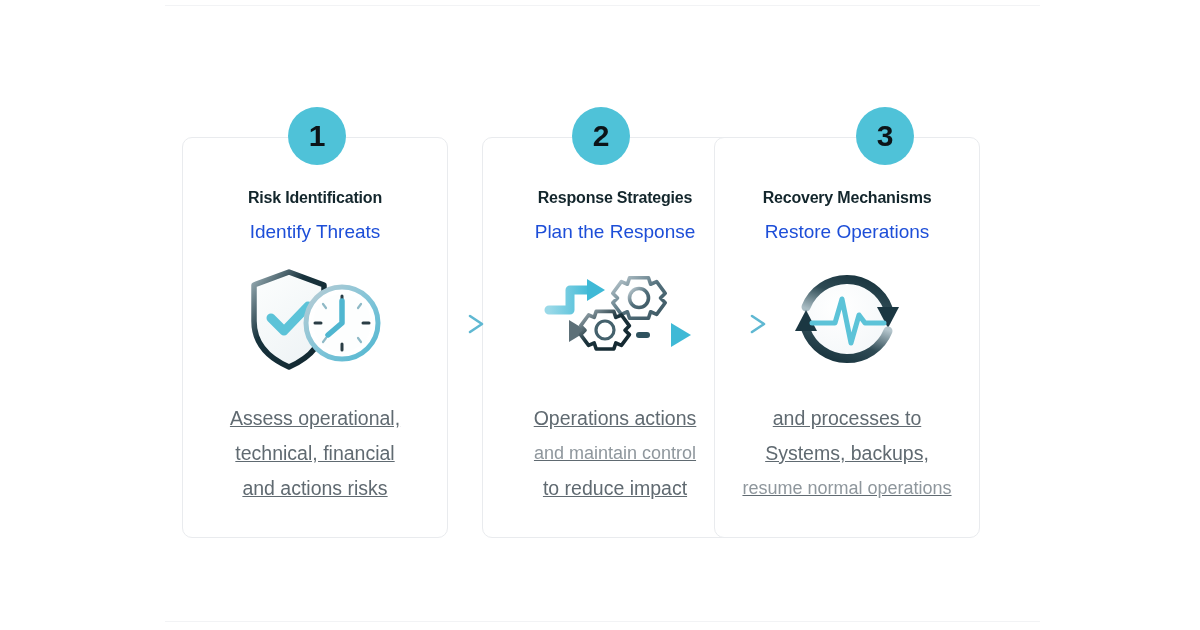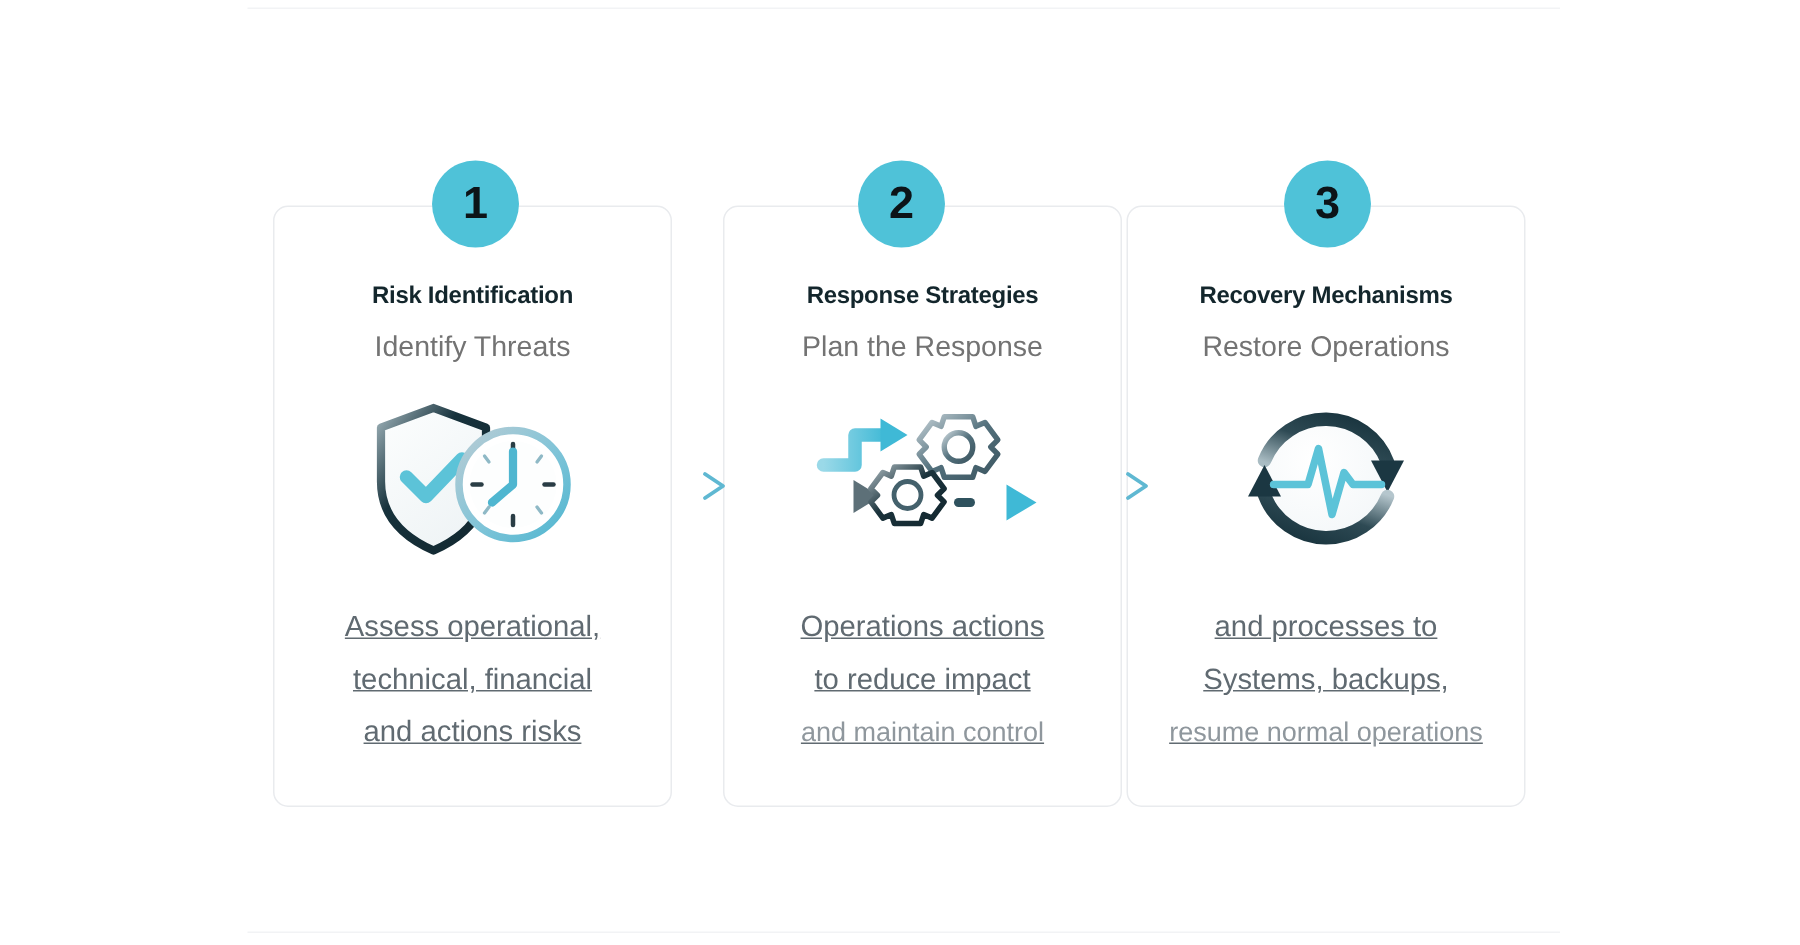--- a/index.html
+++ b/index.html
@@ -38,21 +38,21 @@
     top: 137px;
     width: 266px;
     height: 401px;
     background: #ffffff;
     border: 1px solid #e9ebee;
     border-radius: 10px;
     box-sizing: border-box;
   }
   .card.c1 { left: 182px; }
   .card.c2 { left: 482px; }
-  .card.c3 { left: 751px; }
+  .card.c3 { left: 714px; }
 
   .card-inner {
     position: absolute;
     left: 0; top: 0;
     width: 100%; height: 100%;
     display: flex;
     flex-direction: column;
     align-items: center;
   }
 
@@ -63,21 +63,21 @@
     color: #13262c;
     letter-spacing: -0.2px;
     text-align: center;
     line-height: 1;
     white-space: nowrap;
   }
   .subtitle {
     margin-top: 16px;
     font-size: 19px;
     font-weight: 400;
-    color: #737373;
+    color: #1d4ed8;
     text-align: left;
     line-height: 1;
     white-space: nowrap;
   }
 
   .icon-wrap {
     margin-top: 22px;
     height: 112px;
     display: flex;
     align-items: center;
@@ -240,22 +240,22 @@
           </g>
 
           <rect x="101" y="69" width="14" height="6" rx="3" fill="#2f525e"></rect>
           <path d="M118 72 L140 72" fill="none" stroke="url(#arrowCyan)" stroke-width="9" stroke-linecap="round"></path>
           <path d="M136 60 L156 72 L136 84 Z" fill="#3fb9d6"></path>
         </svg>
       </div>
 
       <div class="body-text">
         <span class="ln">Operations actions</span>
+        <span class="ln soft">and maintain control</span>
         <span class="ln">to reduce impact</span>
-        <span class="ln soft">and maintain control</span>
       </div>
     </div>
   </div>
 
   <div class="card c3">
     <div class="card-inner">
       <div class="title">Recovery Mechanisms</div>
       <div class="subtitle">Restore Operations</div>
 
       <div class="icon-wrap">

